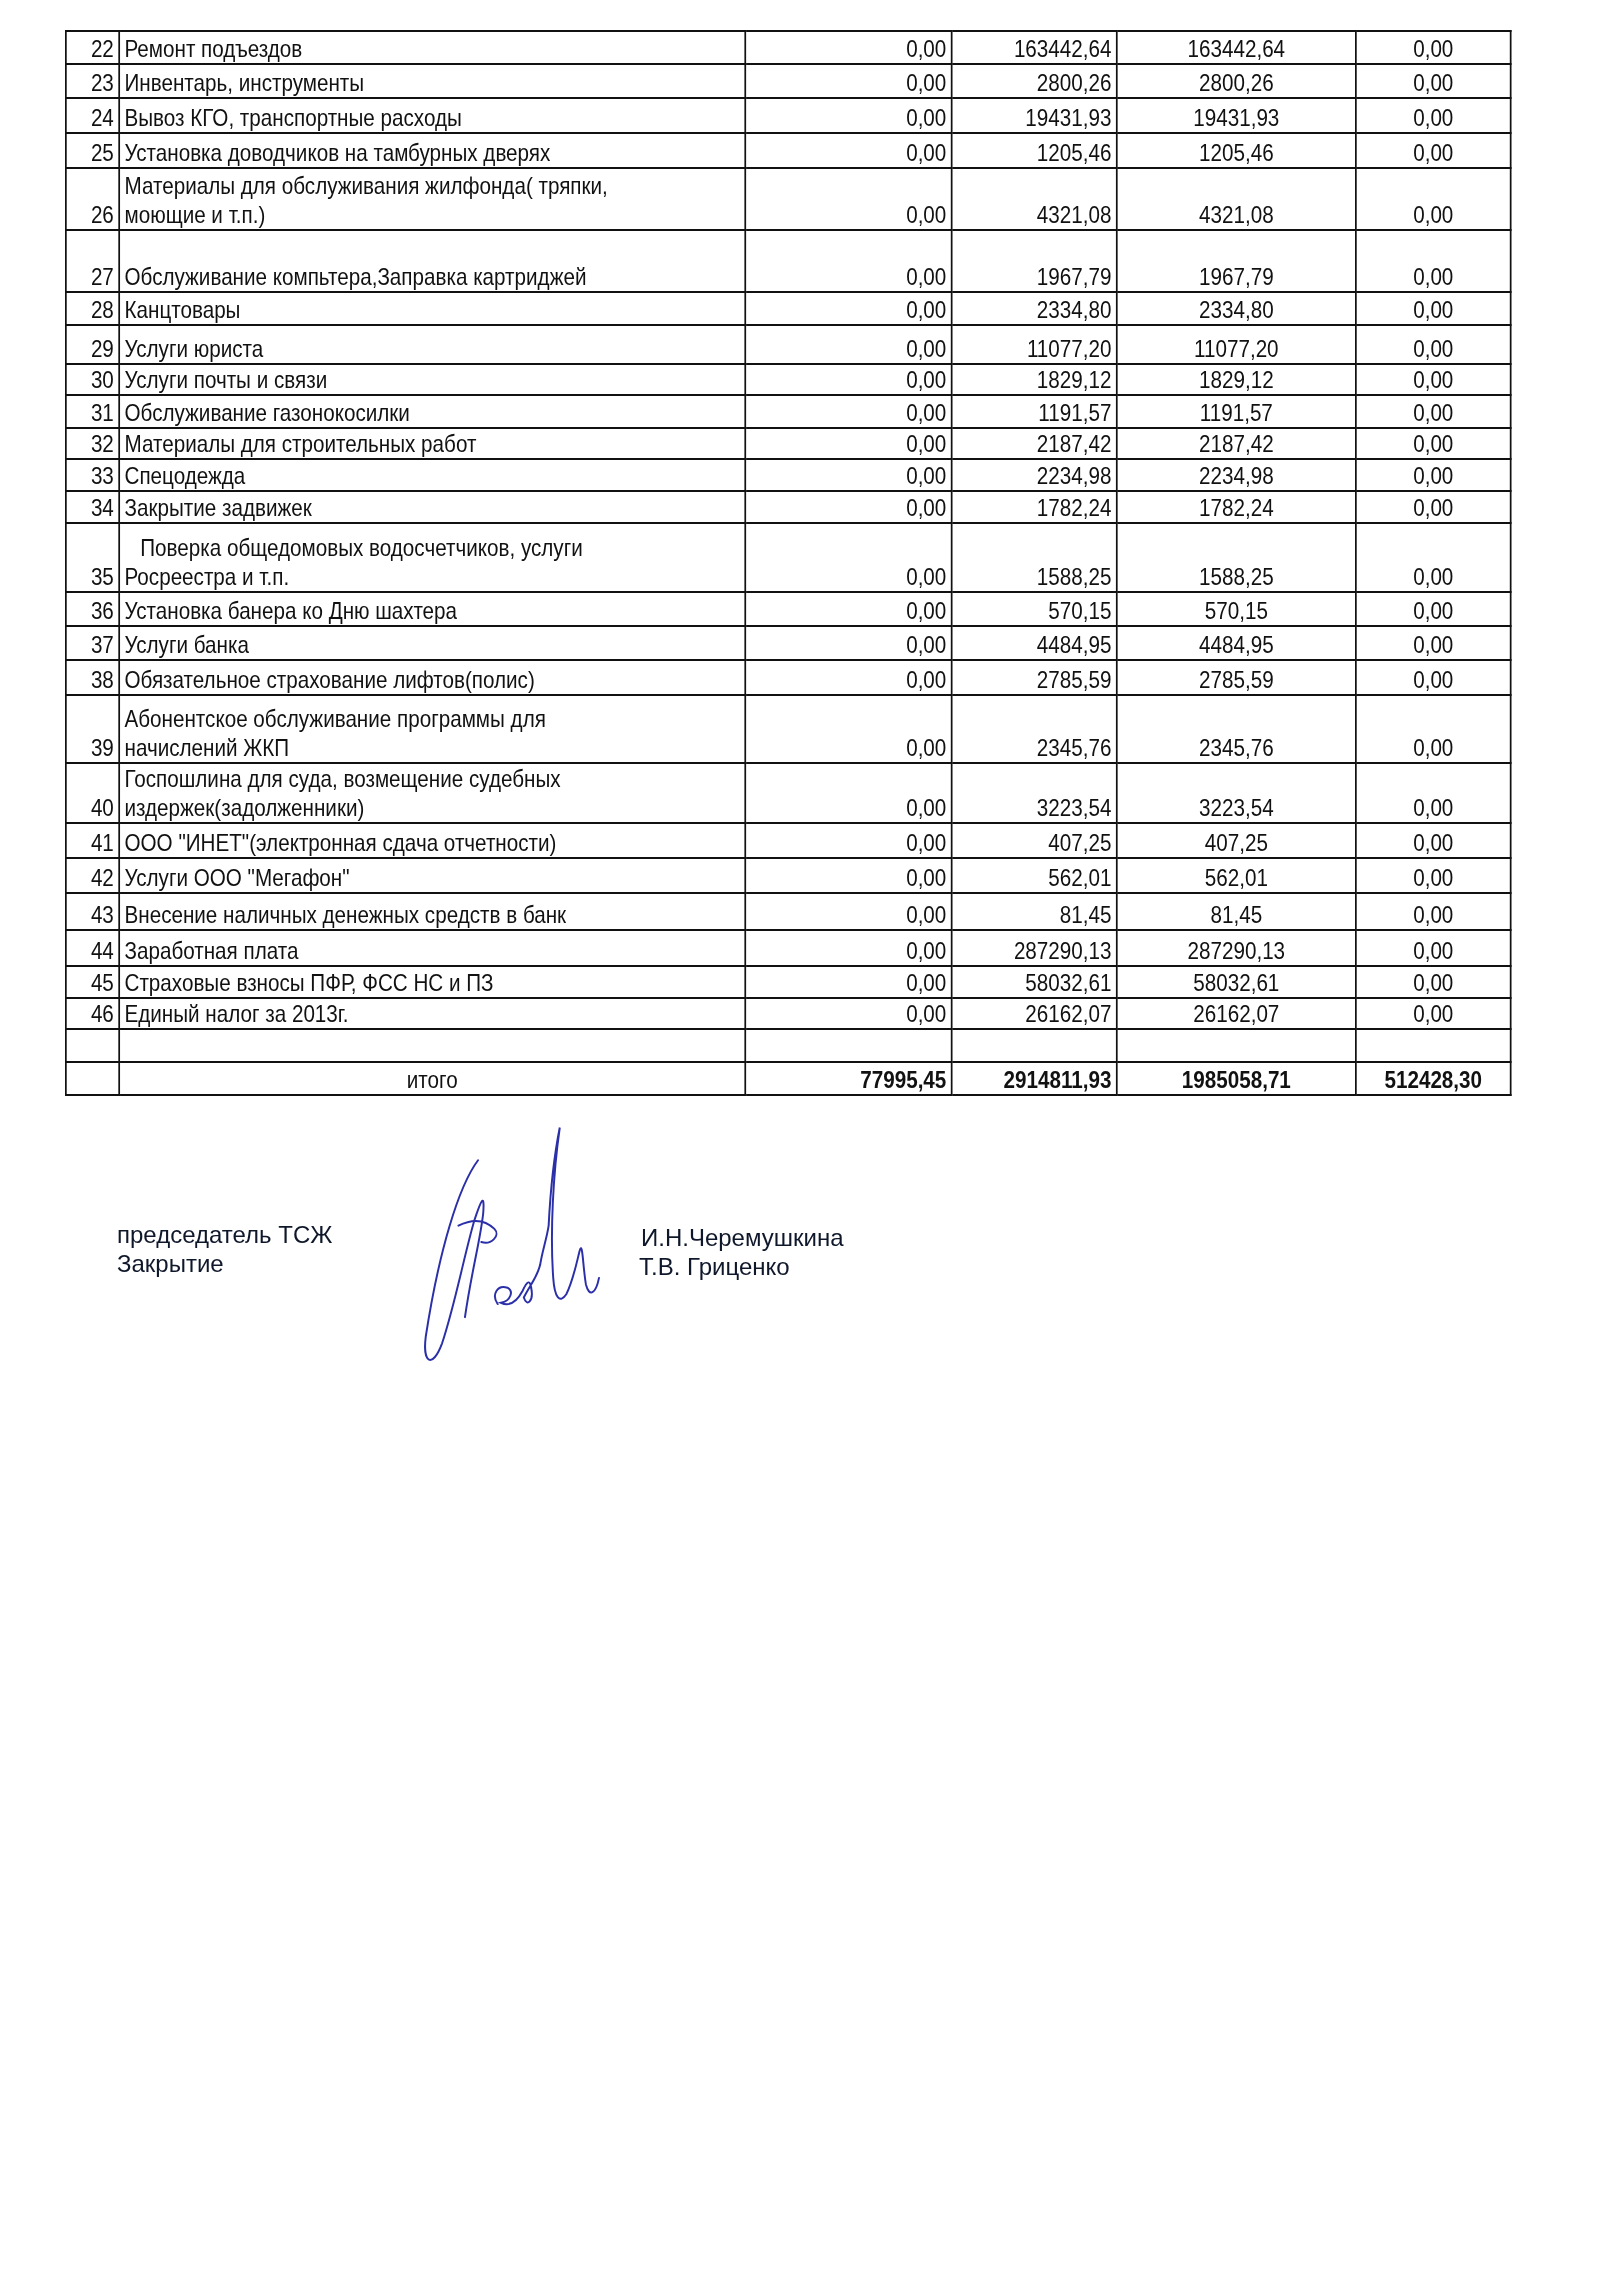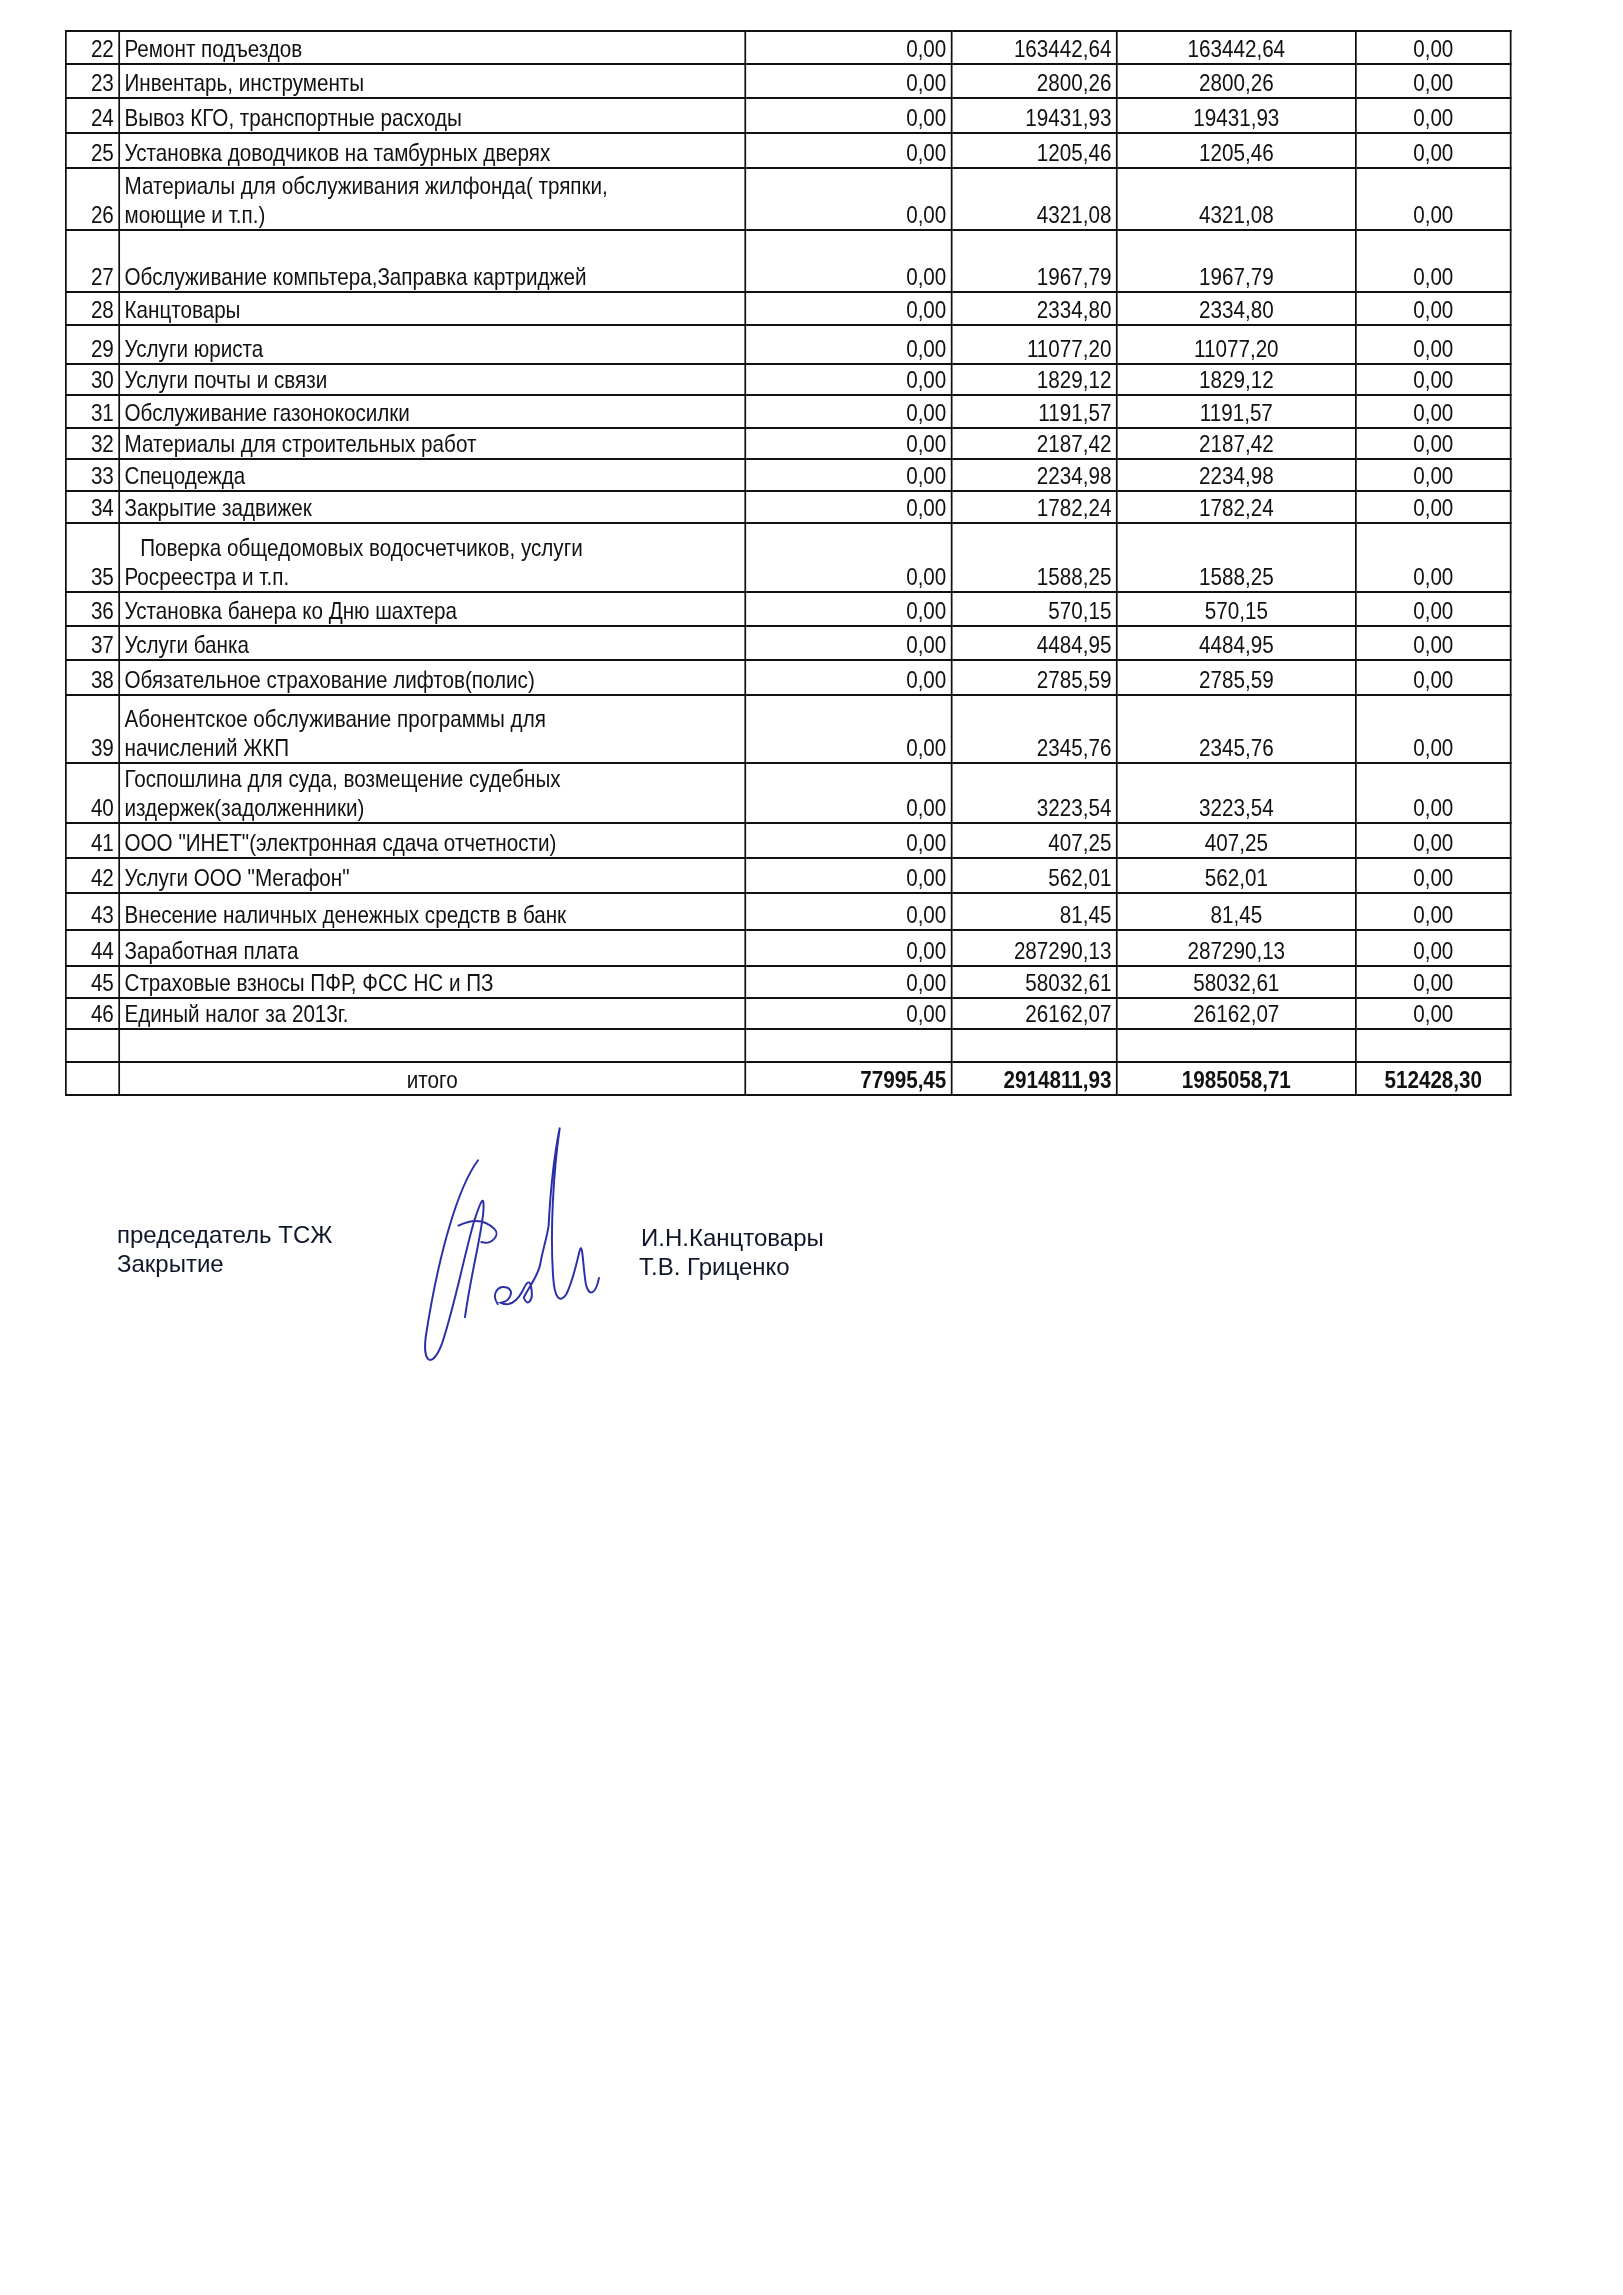--- a/index.html
+++ b/index.html
@@ -327,18 +327,18 @@
       </tbody>
   </table>
 
   <svg class="signature" viewBox="0 0 290 390">
     <path d="M 90 60 C 60 100, 30 200, 10 330 C 5 370, 20 380, 35 340 C 55 280, 70 200, 85 150 C 95 120, 100 110, 98 140 C 94 180, 80 230, 70 300" fill="none" stroke="#2b2fa8" stroke-width="3" stroke-linecap="round"></path>
     <path d="M 60 160 C 80 150, 100 150, 115 165 C 125 175, 110 190, 95 185" fill="none" stroke="#2b2fa8" stroke-width="3" stroke-linecap="round"></path>
     <path d="M 120 280 C 110 265, 120 250, 135 255 C 145 260, 140 275, 125 278 C 140 285, 150 275, 158 260 C 165 245, 170 240, 172 260 C 174 275, 165 285, 160 270 C 170 250, 180 240, 185 220 C 188 200, 195 180, 198 160 C 200 120, 205 60, 215 10 C 205 80, 200 170, 205 240 C 207 270, 215 280, 225 265 C 235 245, 240 220, 245 200 C 250 180, 250 220, 255 250 C 260 270, 270 265, 275 240" fill="none" stroke="#2b2fa8" stroke-width="3" stroke-linecap="round"></path>
   </svg>
 
   <div class="sign-block" style="left:117px; top:1221px;">председатель ТСЖ</div>
-  <div class="sign-block" style="left:641px; top:1224px;">И.Н.Канцтовары</div>
+  <div class="sign-block" style="left:641px; top:1224px;">И.Н.Черемушкина</div>
   <div class="sign-block" style="left:117px; top:1250px;">Закрытие</div>
   <div class="sign-block" style="left:639px; top:1253px;text-align:right;">Т.В. Гриценко</div>
 
 </div>
 
 
 </body></html>

